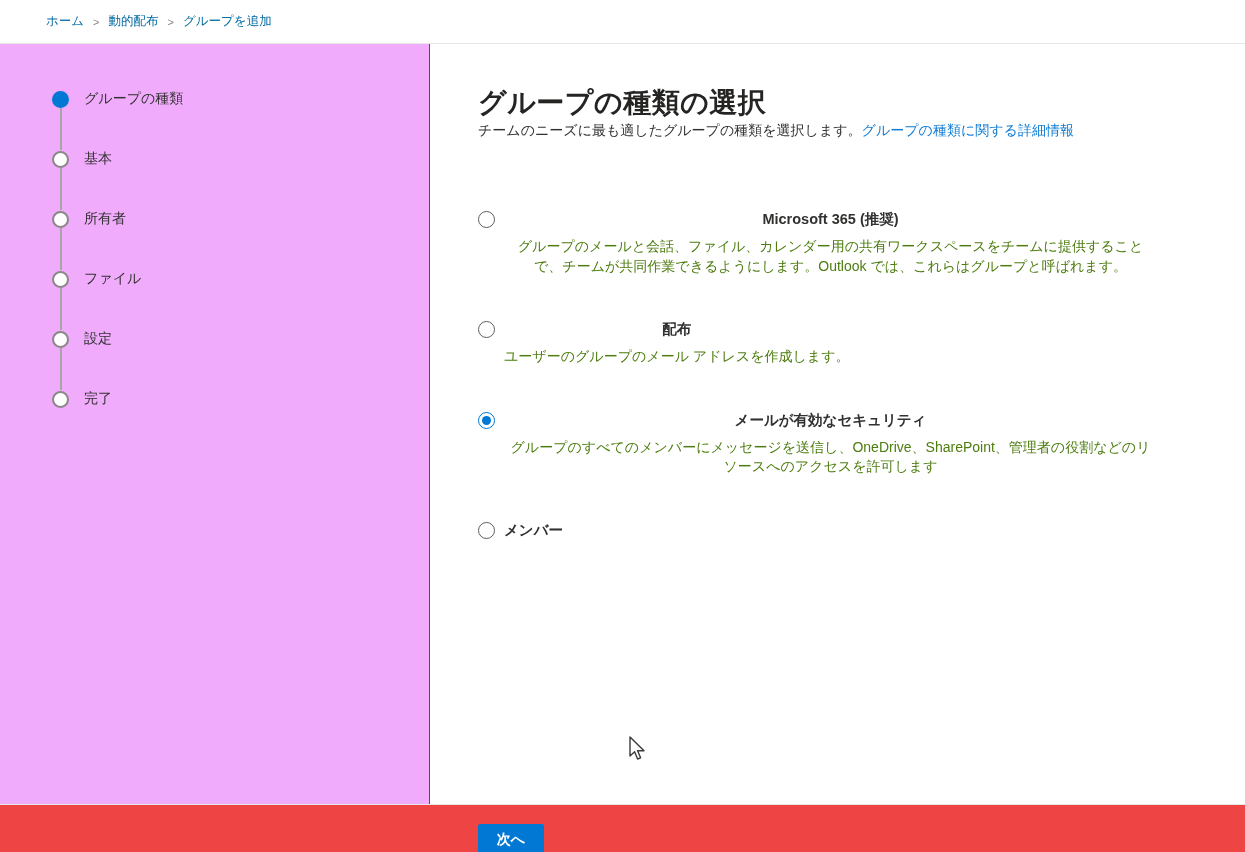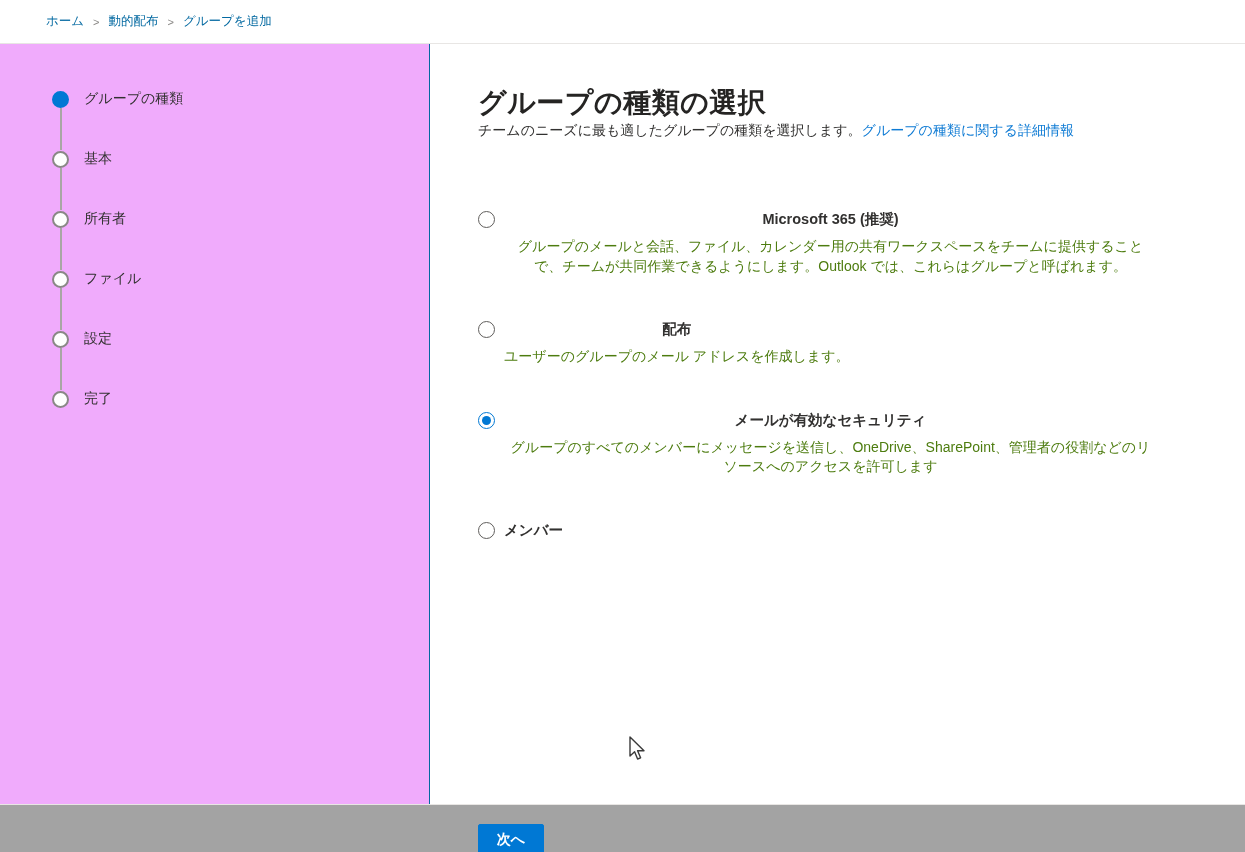--- a/index.html
+++ b/index.html
@@ -57,21 +57,21 @@
   }
   .radio.selected { border-color: #0078d4; }
   .radio.selected::after { content: ""; width: 9px; height: 9px; border-radius: 50%; background: #0078d4; }
   .option-body { max-width: 682px; }
   .option-label { font-size: 14.5px; font-weight: 700; color: #323130; line-height: 19px; cursor: pointer; }
   .option-desc { margin-top: 8px; font-size: 14px; line-height: 19.5px; color: #4d7c0f; }
 
   
   .footer {
     position: absolute; left: 0; right: 0; bottom: 0; height: 48px;
-    border-top: 1px solid #e8e6e4; background: #a3a3a3;
+    border-top: 1px solid #e8e6e4; background: #ef4444;
   }
   .next-button {
     position: absolute; left: 478px; top: 19px;
     width: 66px; height: 32px;
     background: #0078d4; color: #fff;
     border: 1px solid #0078d4; border-radius: 2px;
     font-family: inherit; font-size: 14px; font-weight: 700;
     cursor: pointer;
   }
 

